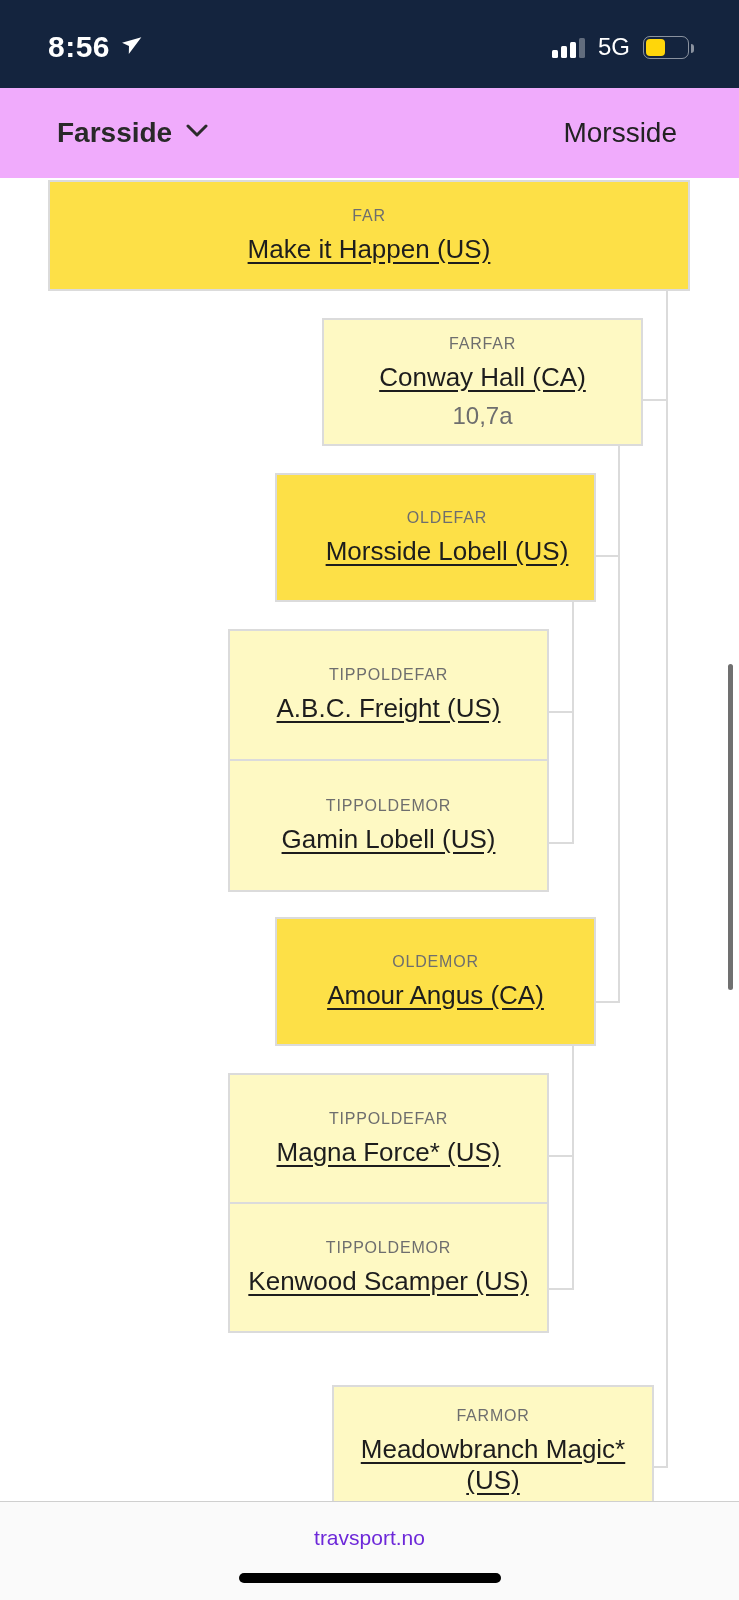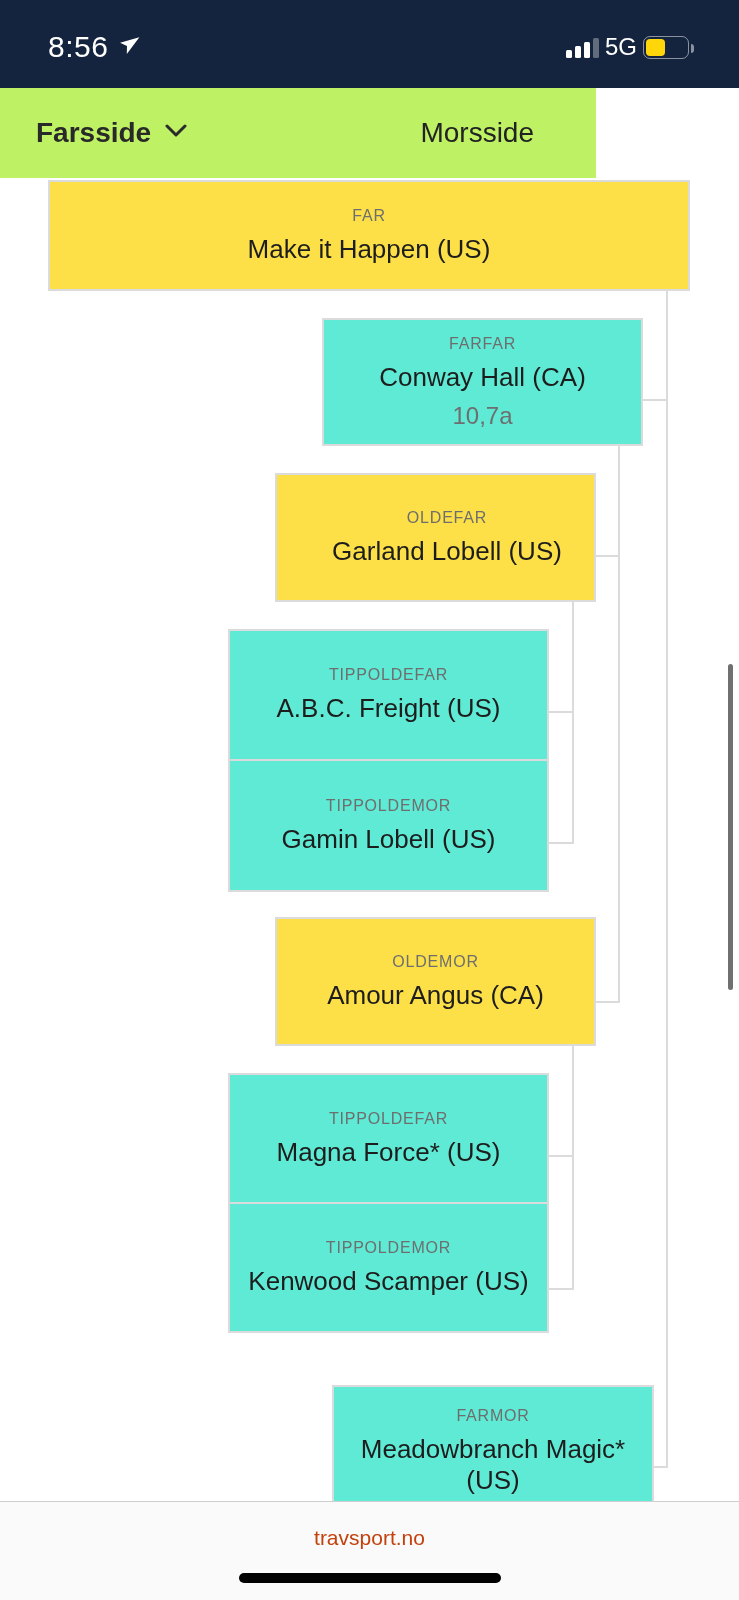--- a/index.html
+++ b/index.html
@@ -5,61 +5,61 @@
   * { margin:0; padding:0; box-sizing:border-box; }
   html,body { width:739px; height:1600px; overflow:hidden; background:#fff;
               font-family:"Liberation Sans","DejaVu Sans",sans-serif; }
   #phone { position:relative; width:739px; height:1600px; background:#fff; overflow:hidden; }
 
   
   .status-bar { position:absolute; left:0; top:0; width:739px; height:88px;
     background:#14243E; display:flex; align-items:center; justify-content:space-between;
     padding:6px 50px 0 48px; color:#fff; }
   .sb-left { display:flex; align-items:center; gap:10px; }
-  .sb-time { font-size:30px; font-weight:normal; letter-spacing:.5px; }
-  .sb-right { display:flex; align-items:center; gap:6px; }
+  .sb-time { font-size:30px; font-weight:bold; letter-spacing:.5px; }
+  .sb-right { display:flex; align-items:center; gap:13px; }
   .signal { display:flex; align-items:flex-end; gap:3px; height:22px; }
   .signal i { display:block; width:6px; border-radius:1.5px; background:#fff; }
   .signal i.b1{height:8px} .signal i.b2{height:12px} .signal i.b3{height:16px}
   .signal i.b4{height:20px; background:rgba(255,255,255,.33);}
   .sb-net { font-size:24px; font-weight:500; }
   .battery { position:relative; width:46px; height:23px; border:1.5px solid rgba(255,255,255,.5);
     border-radius:7px; }
   .battery .fill { position:absolute; left:2px; top:2px; bottom:2px; width:19px;
     background:#FFD60A; border-radius:4px; }
   .battery .nub { position:absolute; right:-6px; top:7px; width:3.5px; height:9px;
     background:rgba(255,255,255,.5); border-radius:0 3px 3px 0; }
 
   
-  .page-header { position:absolute; left:0; top:88px; width:596px; height:90px; background:#bef264;
-    display:flex; align-items:center; justify-content:space-between; padding:0 62px 0 36px; }
+  .page-header { position:absolute; left:0; top:88px; width:739px; height:90px; background:#f0abfc;
+    display:flex; align-items:center; justify-content:space-between; padding:0 62px 0 57px; }
   .tab-left { display:flex; align-items:center; gap:14px; cursor:pointer; }
   .tab-left .txt { font-size:28px; font-weight:bold; color:#292929; }
   .tab-right { font-size:28px; font-weight:400; color:#222; }
 
   
   .tree { position:absolute; left:0; top:178px; width:739px; height:1323px; }
-  .node { position:absolute; border:2px solid #DBDBDB; background:#5eead4;
+  .node { position:absolute; border:2px solid #DBDBDB; background:#fef9c3;
     display:flex; flex-direction:column; align-items:center; justify-content:center;
     text-align:center; }
   .node.gray { background:#fde047; }
   .node-label { font-size:16px; letter-spacing:.8px; color:#6E6E6E; }
-  .node-name { font-size:26px; color:#1D1D1D; 
+  .node-name { font-size:26px; color:#1D1D1D; text-decoration:underline;
     text-underline-offset:4px; margin-top:9px; cursor:pointer; }
   .node-record { font-size:24px; color:#6E6E6E; margin-top:9px; }
 
   .line { position:absolute; background:#DBDBDB; }
 
   .scrollbar { position:absolute; left:728px; top:664px; width:5px; height:326px;
     background:#707070; border-radius:3px; }
 
   
   .footer { position:absolute; left:0; top:1501px; width:739px; height:99px;
     background:#FAFAFA; border-top:1px solid #CFCFCF; z-index:5; }
-  .footer-url { margin-top:24px; text-align:center; font-size:21px; color:#c2410c; }
+  .footer-url { margin-top:24px; text-align:center; font-size:21px; color:#6d28d9; }
   .home-indicator { position:absolute; left:50%; transform:translateX(-50%); top:71px;
     width:262px; height:10px; border-radius:5px; background:#000; }
 </style>
 </head>
 <body>
 
 <div id="phone">
 
   <div class="status-bar">
     <div class="sb-left">
@@ -118,21 +118,21 @@
     </div>
 
     <div class="node" style="left:322px; top:140px; width:321px; height:128px;">
       <div class="node-label">FARFAR</div>
       <a class="node-name">Conway Hall (CA)</a>
       <div class="node-record">10,7a</div>
     </div>
 
     <div class="node gray" style="left:275px; top:295px; width:321px; height:129px;padding-left:23px;">
       <div class="node-label">OLDEFAR</div>
-      <a class="node-name">Garland Lobell (US)</a>
+      <a class="node-name">Morsside Lobell (US)</a>
     </div>
 
     <div class="node" style="left:228px; top:451px; width:321px; height:132px;">
       <div class="node-label">TIPPOLDEFAR</div>
       <a class="node-name">A.B.C. Freight (US)</a>
     </div>
 
     <div class="node" style="left:228px; top:581px; width:321px; height:133px;">
       <div class="node-label">TIPPOLDEMOR</div>
       <a class="node-name">Gamin Lobell (US)</a>

